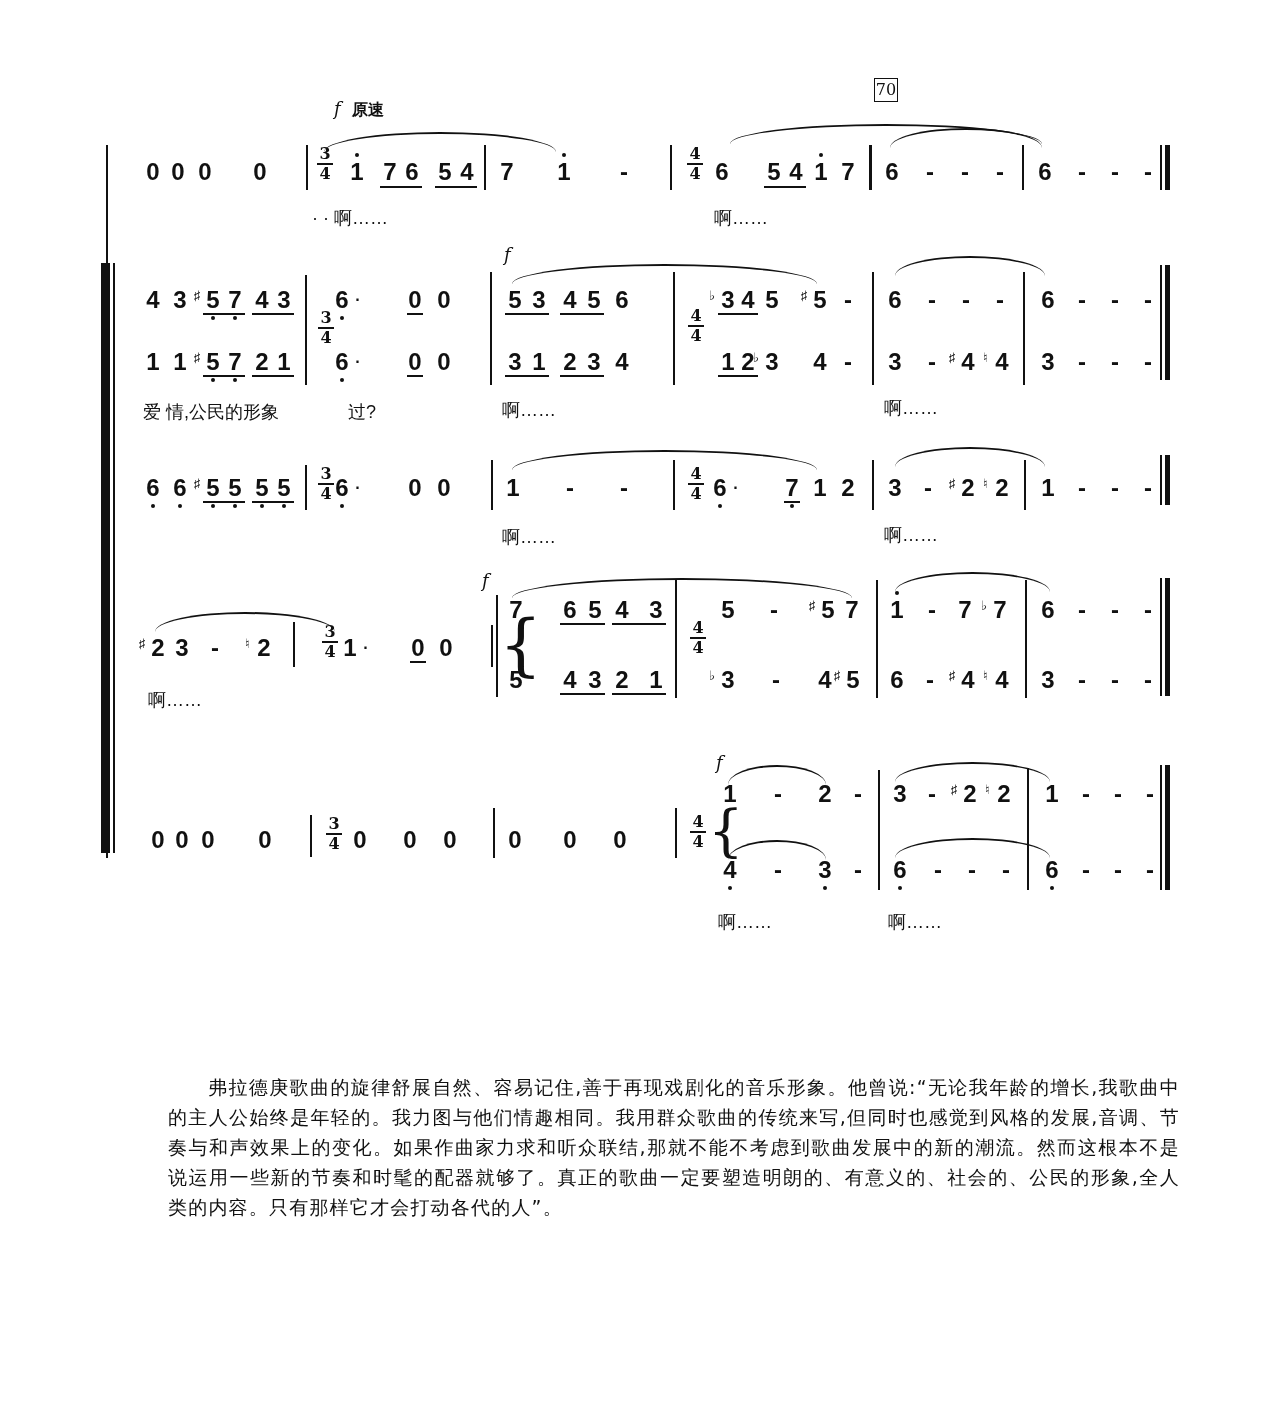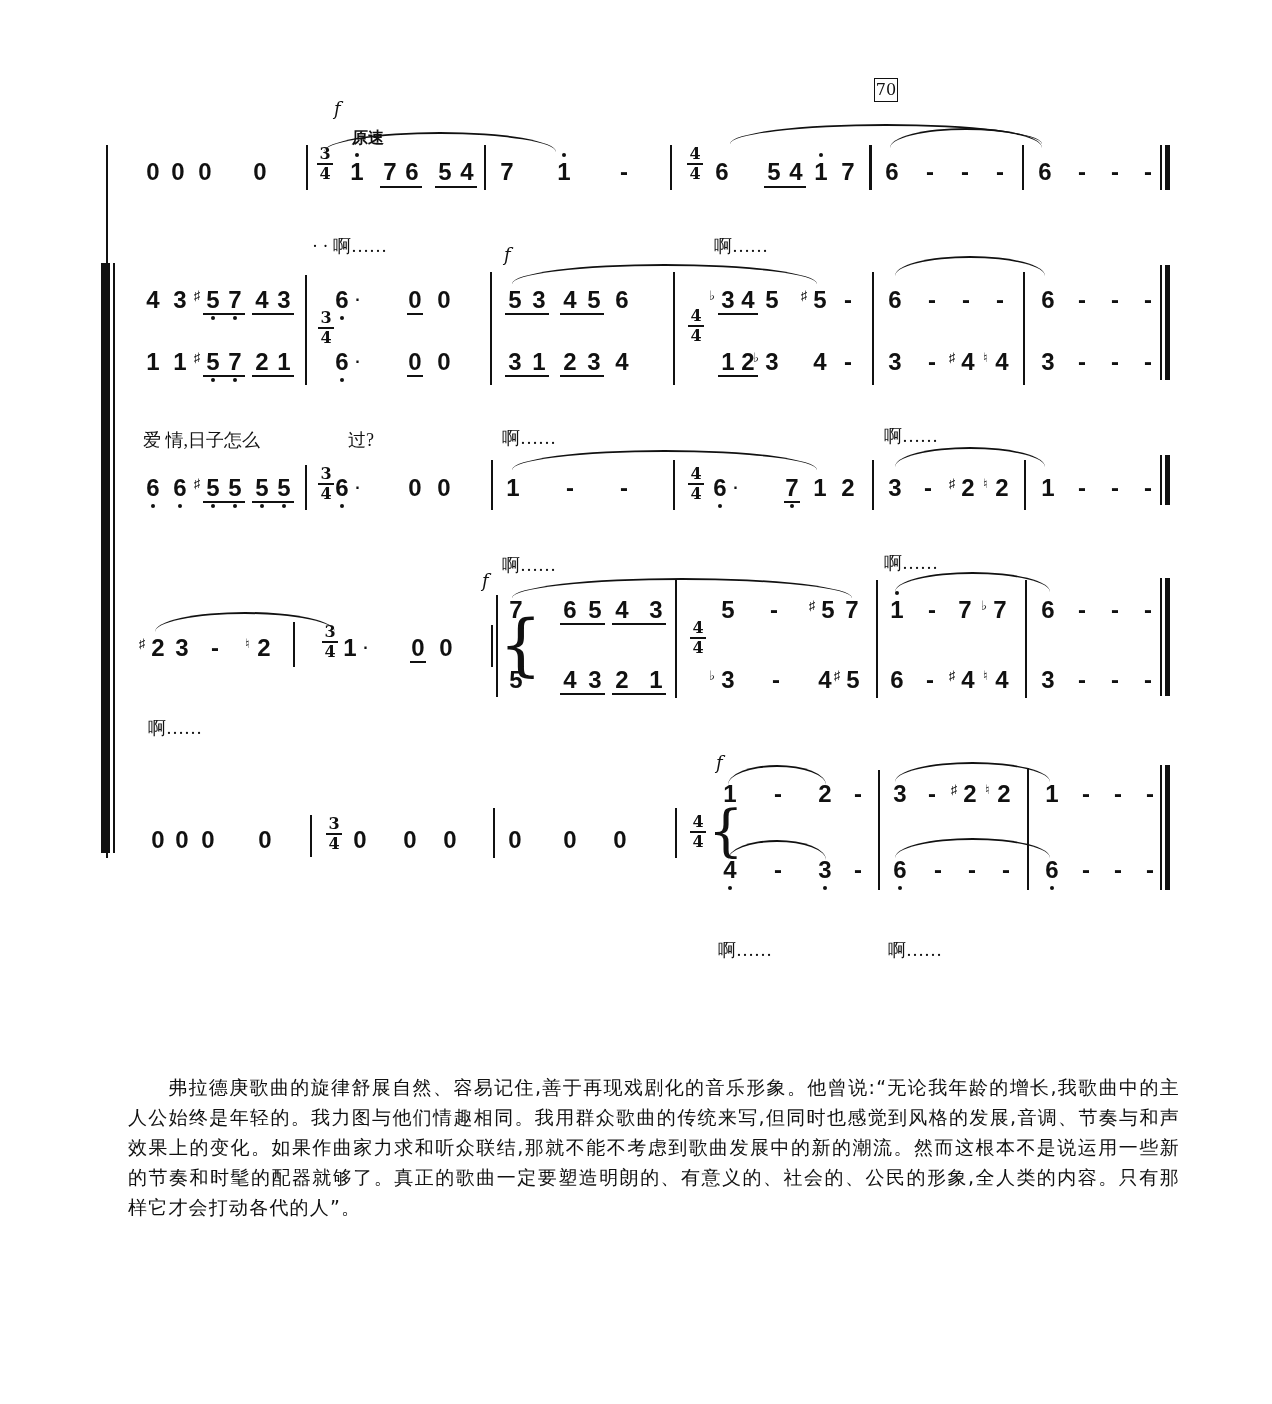--- a/index.html
+++ b/index.html
@@ -13,21 +13,21 @@
   .dota::before { content:""; position:absolute; left:8px; top:-7px; width:4px; height:4px; border-radius:50%; background:#111; }
   .ul { position:absolute; height:2px; background:#111; }
   .bar { position:absolute; width:2px; background:#111; }
   .bar.thick { width:5px; }
   .ts { position:absolute; font-family:"DejaVu Serif","Liberation Serif",serif; font-weight:bold;
         font-size:16px; line-height:16px; text-align:center; width:16px; }
   .ts span { display:block; }
   .ts .line { height:2px; background:#111; margin:1px 0; }
   .slur { position:absolute; border:2px solid #111; border-bottom:none; border-left:none; border-right:none;
           border-radius:50% 50% 0 0 / 100% 100% 0 0; height:18px; }
-  .lyric { position:absolute; font-family:Liberation Serif, serif; font-size:18px; line-height:20px; white-space:nowrap;margin-top:28px; }
+  .lyric { position:absolute; font-family:Liberation Sans, sans-serif; font-size:18px; line-height:20px; white-space:nowrap; }
   .dyn { position:absolute; font-family:"DejaVu Serif",serif; font-style:italic; font-size:18px; }
   .para { position:absolute; left:128px; width:1052px; font-family:"DejaVu Sans",sans-serif;
           font-size:19px; line-height:30px; letter-spacing:1.2px; text-align:justify; }
   .para p { margin:0; text-indent:40px; }
 </style>
 </head>
 <body>
 
 <div>
 
@@ -179,21 +179,21 @@
     <div class="note" style="left:1038px;top:288px;">6</div>
     <div class="note" style="left:1072px;top:288px;">-</div>
     <div class="note" style="left:1105px;top:288px;">-</div>
     <div class="note" style="left:1138px;top:288px;">-</div>
     <div class="note" style="left:1038px;top:350px;">3</div>
     <div class="note" style="left:1072px;top:350px;">-</div>
     <div class="note" style="left:1105px;top:350px;">-</div>
     <div class="note" style="left:1138px;top:350px;">-</div>
     <div class="bar" style="left:1160px;top:265px;height:115px;"></div>
     <div class="bar thick" style="left:1165px;top:265px;height:115px;"></div>
-    <div class="lyric" style="left:143px;top:402px;">爱 情,日子怎么</div>
+    <div class="lyric" style="left:143px;top:402px;">爱 情,公民的形象</div>
     <div class="lyric" style="left:348px;top:402px;">过?</div>
     <div class="lyric" style="left:502px;top:400px;">啊……</div>
     <div class="lyric" style="left:884px;top:398px;">啊……</div>
   </div>
 
   <div>
     <div class="note dotb" style="left:143px;top:476px;">6</div>
     <div class="note dotb" style="left:170px;top:476px;">6</div>
     <div class="note dotb" style="left:203px;top:476px;">5<span class="acc">♯</span></div>
     <div class="note dotb" style="left:225px;top:476px;">5</div>
@@ -376,14 +376,14 @@
     <div class="note" style="left:1108px;top:858px;">-</div>
     <div class="note" style="left:1140px;top:858px;">-</div>
     <div class="bar" style="left:1160px;top:765px;height:125px;"></div>
     <div class="bar thick" style="left:1165px;top:765px;height:125px;"></div>
     <div class="lyric" style="left:718px;top:912px;">啊……</div>
     <div class="lyric" style="left:888px;top:912px;">啊……</div>
   </div>
 </div>
 
 <div class="para" style="top:1068px;">
-  <p style="margin-top:4px;">弗拉德庚歌曲的旋律舒展自然、容易记住,善于再现戏剧化的音乐形象。他曾说:“无论我年龄的增长,我歌曲中的主人公始终是年轻的。我力图与他们情趣相同。我用群众歌曲的传统来写,但同时也感觉到风格的发展,音调、节奏与和声效果上的变化。如果作曲家力求和听众联结,那就不能不考虑到歌曲发展中的新的潮流。然而这根本不是说运用一些新的节奏和时髦的配器就够了。真正的歌曲一定要塑造明朗的、有意义的、社会的、公民的形象,全人类的内容。只有那样它才会打动各代的人”。</p>
+  <p style="margin-top:4px;margin-left:40px;">弗拉德庚歌曲的旋律舒展自然、容易记住,善于再现戏剧化的音乐形象。他曾说:“无论我年龄的增长,我歌曲中的主人公始终是年轻的。我力图与他们情趣相同。我用群众歌曲的传统来写,但同时也感觉到风格的发展,音调、节奏与和声效果上的变化。如果作曲家力求和听众联结,那就不能不考虑到歌曲发展中的新的潮流。然而这根本不是说运用一些新的节奏和时髦的配器就够了。真正的歌曲一定要塑造明朗的、有意义的、社会的、公民的形象,全人类的内容。只有那样它才会打动各代的人”。</p>
 </div>
 
 </body></html>

